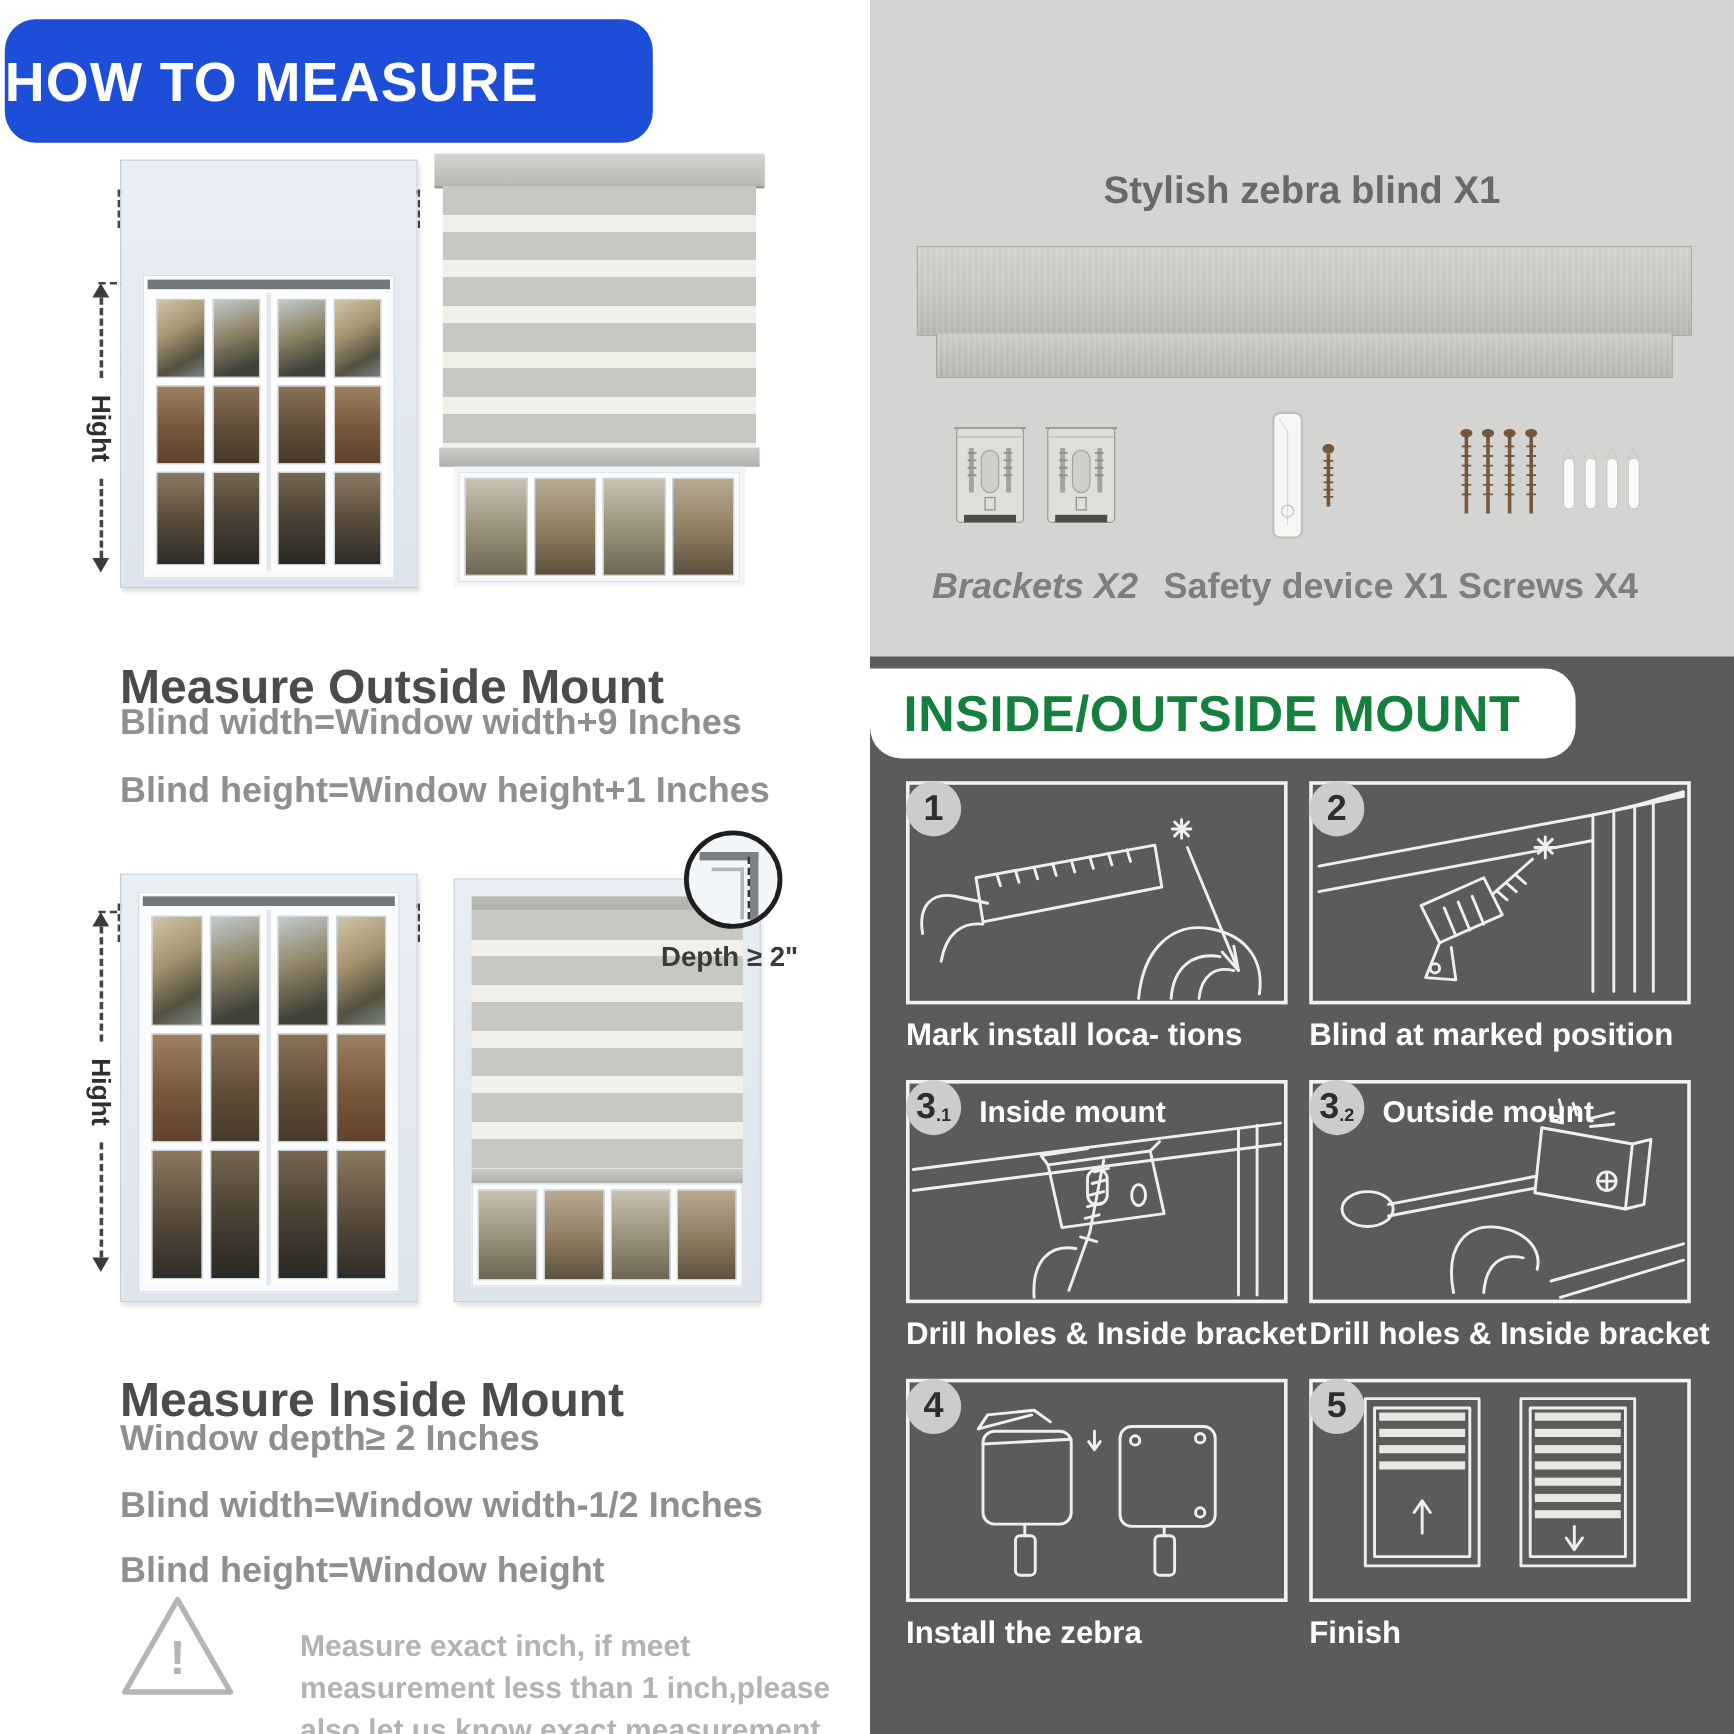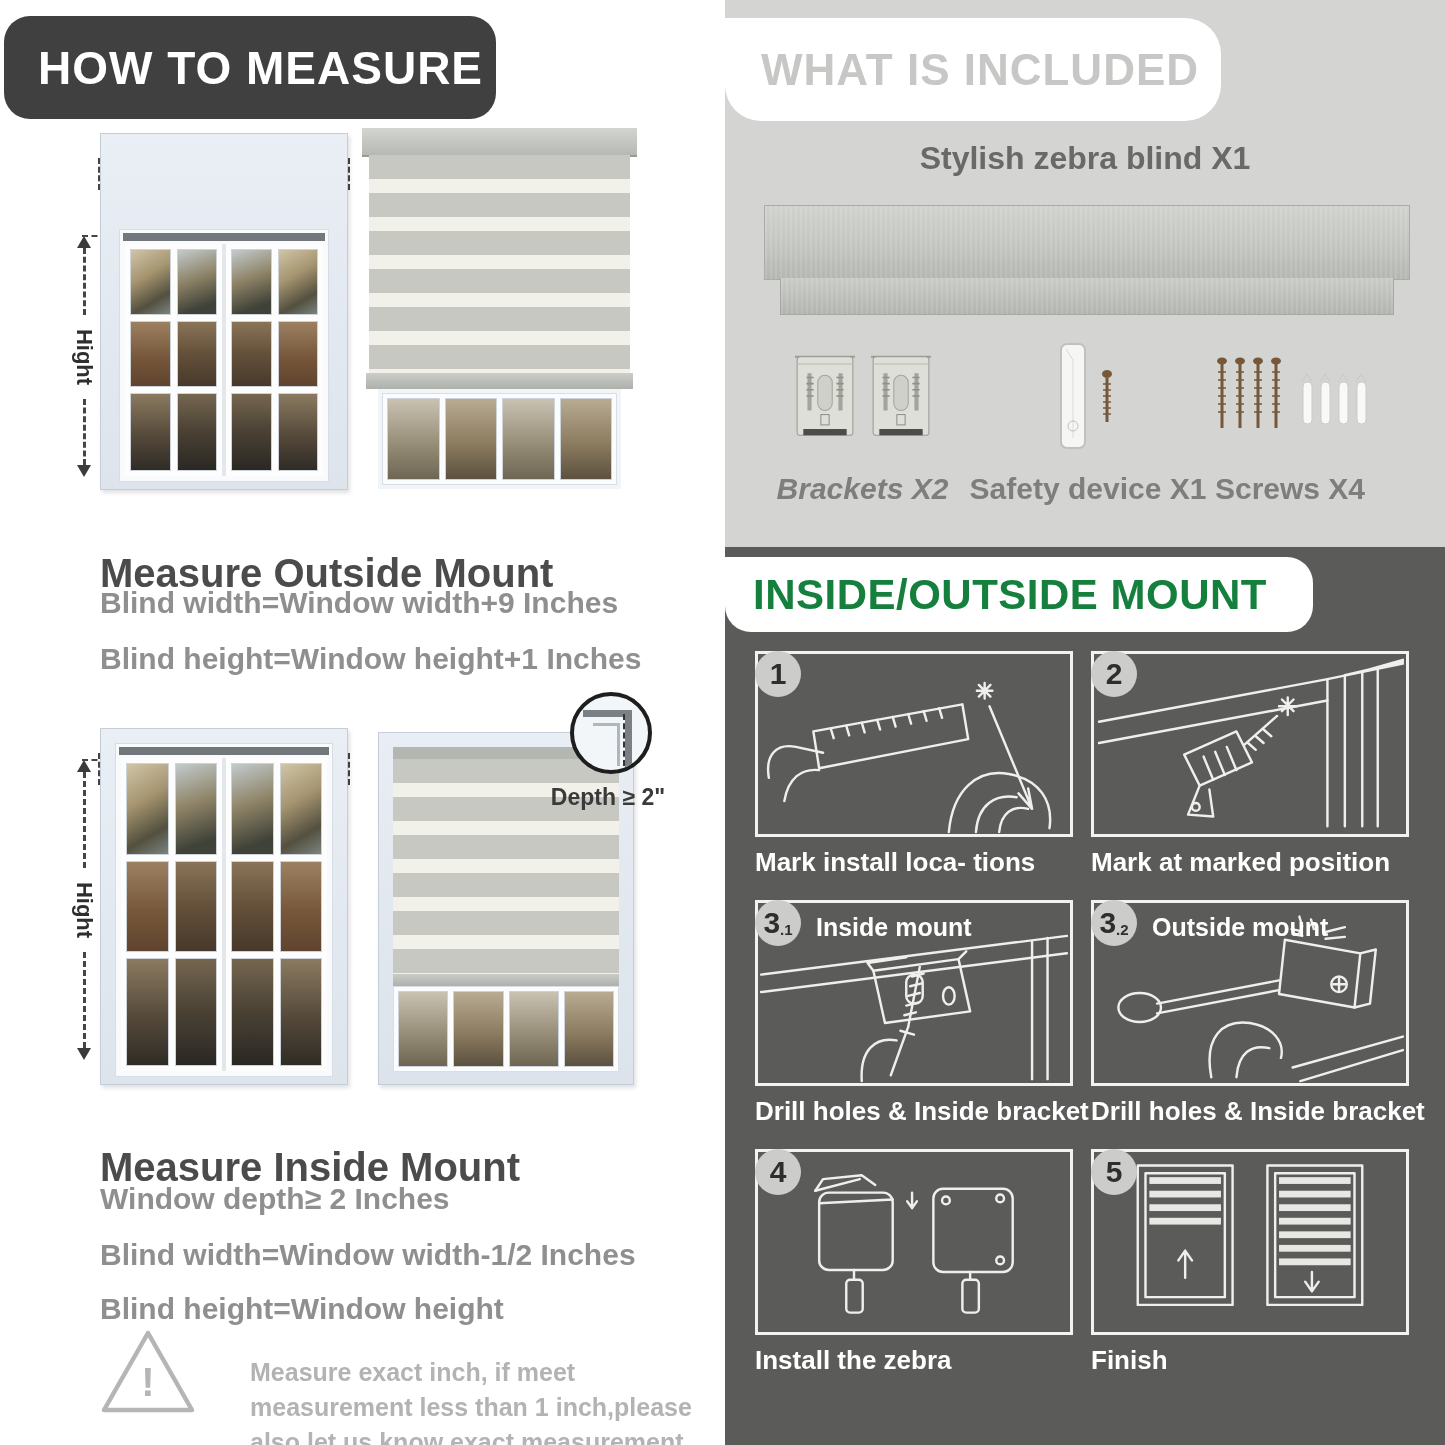--- a/index.html
+++ b/index.html
@@ -1,21 +1,21 @@
 <!DOCTYPE html>
 <html><head>
 <meta charset="utf-8">
 <style>
   html,body{margin:0;padding:0;background:#fff;}
   .canvas{position:relative;width:1445px;height:1445px;background:#ffffff;overflow:hidden;
           font-family:"Liberation Sans",sans-serif;-webkit-font-smoothing:antialiased;}
   
   .left-col{position:absolute;left:0;top:0;width:725px;height:1445px;background:#fff;}
-  .htm-bar{position:absolute;left:4px;top:16px;width:492px;height:103px;background:#404040;
-           border-radius:26px;display:flex;align-items:center;padding-left:34px;box-sizing:border-box;}
+  .htm-bar{position:absolute;left:4px;top:16px;width:540px;height:103px;background:#1d4ed8;
+           border-radius:26px;display:flex;align-items:center;box-sizing:border-box;}
   .htm-bar span{color:#fff;font-size:46px;font-weight:bold;letter-spacing:1px;}
   .illo{position:absolute;left:0;width:725px;}
   
   .dimw{position:absolute;display:flex;align-items:center;height:22px;margin-top:39px;}
   .dimw .dash{flex:1;border-top:3px dashed #454545;height:0;}
   .dimw .dlabel{font-size:22px;font-weight:bold;color:#2e2e2e;padding:0 6px;white-space:nowrap;}
   .ah{width:0;height:0;border:7px solid transparent;}
   .ah.l{border-right:12px solid #3b3b3b;border-left:none;}
   .ah.r{border-left:12px solid #3b3b3b;border-right:none;}
   .tick{position:absolute;top:9px;height:32px;border-left:2px dashed #454545;}
@@ -262,23 +262,20 @@
     <svg class="warn-tri" viewBox="0 0 100 90">
       <path d="M50 7 L94 84 L6 84 Z" fill="none" stroke="#b5b5b5" stroke-width="4.5" stroke-linejoin="round"></path>
     </svg>
     <span class="warn-bang">!</span>
     <p class="warn-text">Measure exact inch, if meet measurement less than 1 inch,please also let us know exact measurement, please do not leave it</p>
   </div>
 
   <div class="right-col">
 
     <div class="included">
-      <div class="inc-pill">
-        <span>WHAT IS INCLUDED</span>
-      </div>
       <div class="inc-product">Stylish zebra blind X1</div>
       <div class="hr-main"></div>
       <div class="hr-sub"></div>
 
       <div class="inc-item" style="left:20px;width:235px;font-style:italic;">
         <div class="inc-icon">
           <svg width="64" height="102" viewBox="0 0 62 92">
             <path d="M2 8 h58" stroke="#9a9b93" stroke-width="2" fill="none"></path>
             <rect x="4" y="8" width="54" height="76" rx="3" fill="#dedfd9" stroke="#9a9b93"></rect>
             <path d="M4 15 h54" stroke="#b9bab2" fill="none"></path>
@@ -388,21 +385,21 @@
               <path d="M240 26 L318 10 M258 22 L318 8 M276 18 L318 6"></path>
               <path d="M92 104 L146 80 L162 112 L108 136 Z"></path>
               <path d="M112 106 l10 24 M124 101 l10 24 M136 96 l10 24"></path>
               <path d="M108 136 L96 166 L122 168 L118 140"></path>
               <circle cx="104" cy="158" r="4"></circle>
               <path d="M154 94 L188 64"></path>
               <path d="M158 92 l8 7 M166 85 l8 7 M174 78 l8 7"></path>
               <path d="M190 54 h18 M199 45 v18 M193 47 l12 12 M205 47 l-12 12"></path>
             </svg>
           </div>
-          <div class="step-cap">Mark at marked position</div>
+          <div class="step-cap">Blind at marked position</div>
         </div>
 
         <div class="step">
           <div class="step-frame">
             <div class="badge">
               <span class="bnum">3</span>
                 <span class="bsub">.1</span>
             </div>
             <div class="ptitle">Inside mount</div>
             <svg class="art" viewBox="0 0 320 186">

